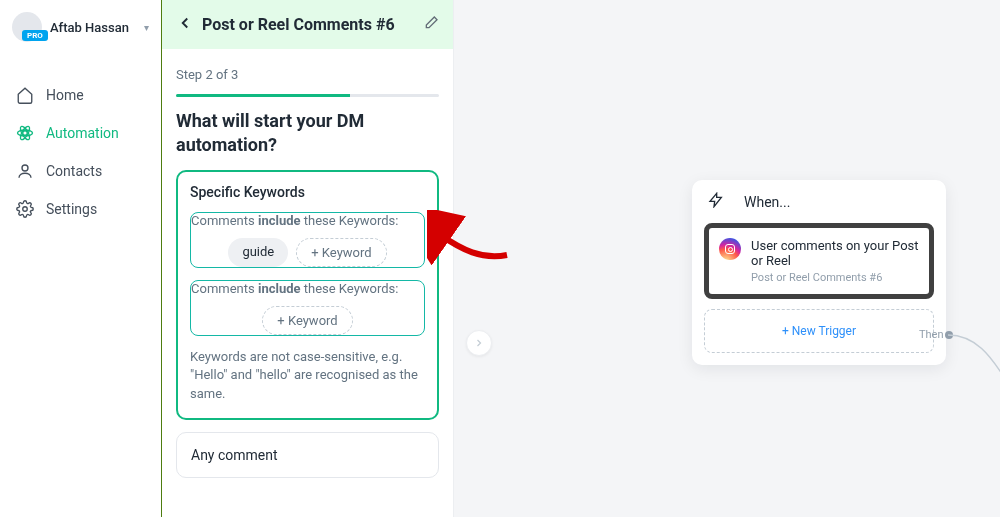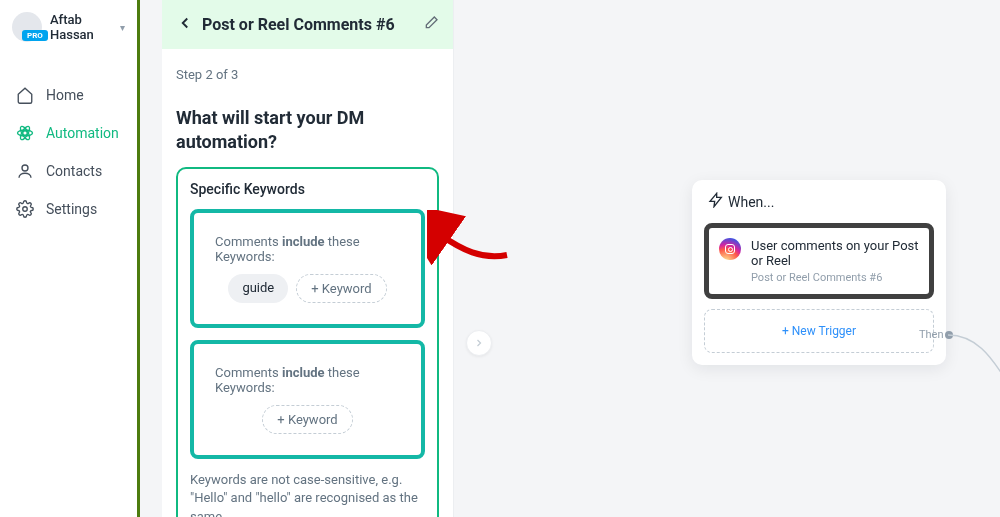--- a/index.html
+++ b/index.html
@@ -28,24 +28,24 @@
     display: flex;
     align-items: center;
     gap: 6px;
   }
   .top-hint .hand { font-size: 14px; }
 
   
   .sidebar {
     position: absolute;
     left: 0; top: 0;
-    width: 140px;
+    width: 162px;
     height: 100%;
     background: #fff;
-    border-right: 3px solid #4d7c0f;
+    border-right: 1px solid #4d7c0f;
   }
   .user-row {
     display: flex;
     align-items: center;
     padding: 12px 12px 6px;
     gap: 8px;
     cursor: pointer;
   }
   .avatar {
     width: 30px; height: 30px;
@@ -117,23 +117,23 @@
   .question { font-weight:700; font-size:18px; line-height:1.35; }
 
   .option-card {
     border: 2px solid #10b981;
     border-radius: 10px;
     padding: 12px 12px 14px;
     display:flex; flex-direction:column; gap:12px;
   }
   .option-title { font-weight:500; font-size:14px; }
   .kw-box {
-    border:4px solid #14b8a6;
+    border:1px solid #14b8a6;
     border-radius:8px;
-    padding:21px;
+    padding:0;
     display:flex; flex-direction:column; gap:10px;
   }
   .kw-label { color:#637381; font-size:13px; }
   .kw-label b { font-weight:700; }
   .chip-row { display:flex; gap:8px; flex-wrap:wrap;justify-content:center; }
   .chip-solid {
     background:#eef0f3; padding:6px 14px; border-radius:18px; font-size:13px;
   }
   .chip-dashed {
     border:1px dashed #c4cdd5; color:#637381;
@@ -158,21 +158,21 @@
   .node-card {
     position:absolute;
     left:238px; top:180px;
     width:254px;
     background:#fff;
     border-radius:10px;
     box-shadow: 0 4px 16px rgba(16,24,40,0.08);
     padding:12px;
     display:flex; flex-direction:column; gap:10px;
   }
-  .when-row { display:flex; align-items:center; gap:4px; padding:0 4px 2px; }
+  .when-row { display:flex; align-items:center; gap:20px; padding:0 4px 2px; }
   .bolt svg { color:#212b36; }
   .when-text { font-size:14px; color:#212b36; }
 
   .trigger-box {
     border:5px solid #404040;
     border-radius:8px;
     padding:10px 10px;
     display:flex; gap:10px;
   }
   .insta-badge {

